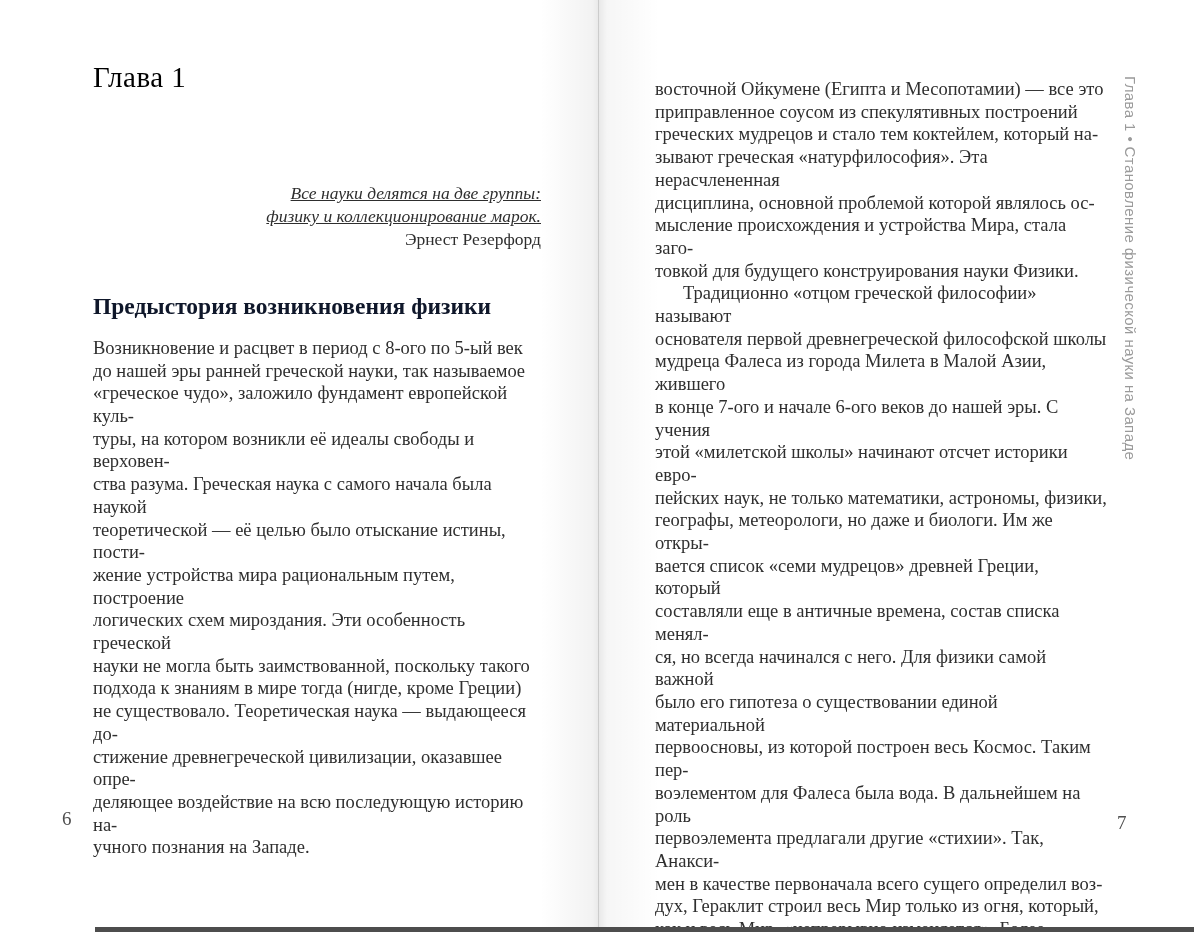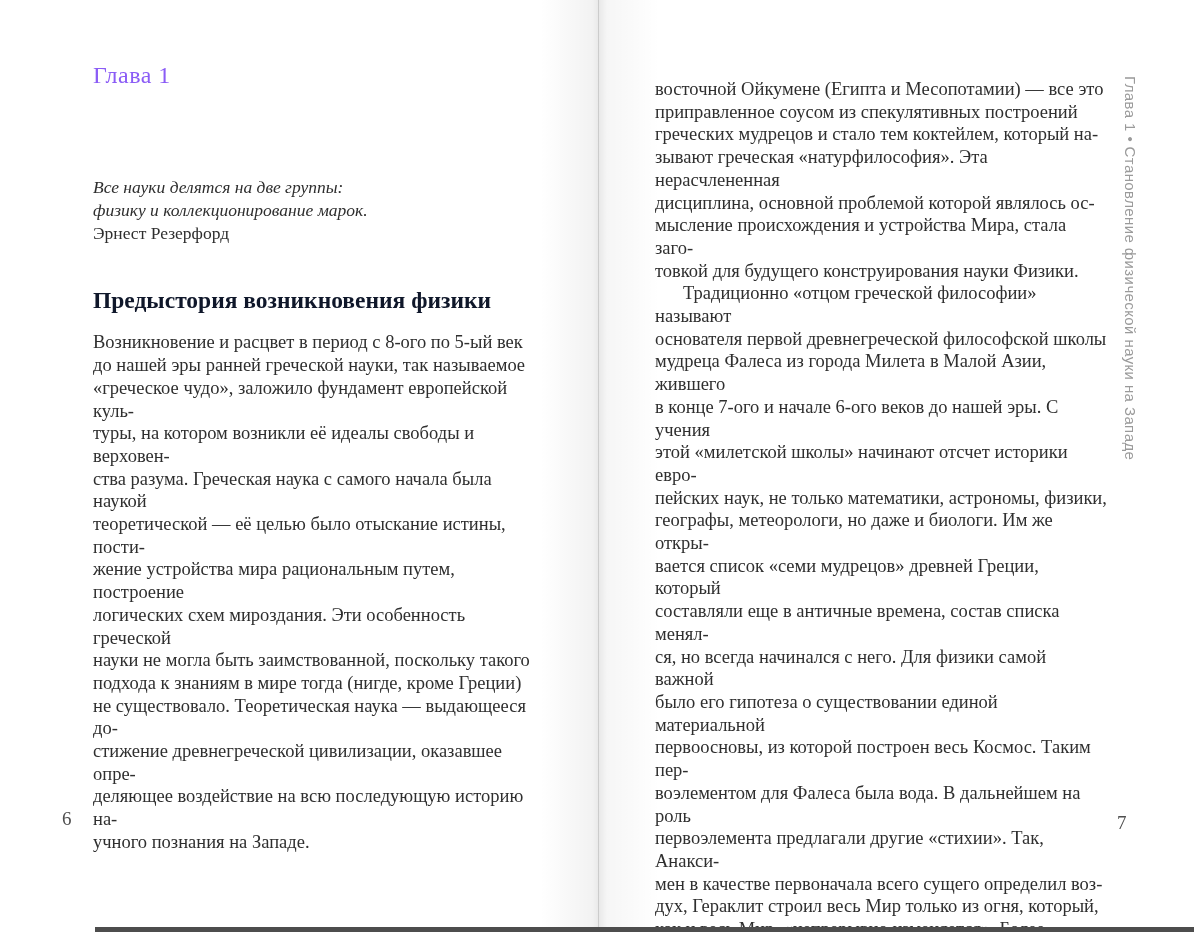--- a/index.html
+++ b/index.html
@@ -59,44 +59,45 @@
   }
 
   
   .page-left {
     position: absolute;
     left: 93px;
     top: 62px;
     width: 448px;
   }
   .chapter-label {
-    font-size: 24px;
+    font-size: 29px;
     line-height: 1.1;
-    color: #8b5cf6;
+    color: #000000;
     letter-spacing: 0.5px;
   }
   .chapter-title {
     margin-top: 12px;
     font-size: 38px;
     line-height: 1.15;
     color: #1f1f1f;
     letter-spacing: 0.5px;
     white-space: pre-line;
   }
   .epigraph {
     margin-top: 88px;
-    text-align: left;
+    text-align: right;
     font-style: italic;
     font-size: 17.5px;
     line-height: 23px;
     color: #2e2e2e;
     white-space: pre-line;
+    text-decoration: underline;
   }
   .epigraph-attribution {
-    text-align: left;
+    text-align: right;
     font-style: normal;
     font-size: 17.5px;
     line-height: 23px;
     color: #2e2e2e;
   }
   .section-heading {
     margin-top: 42px;
     font-weight: bold;
     font-size: 23.5px;
     line-height: 1.15;

